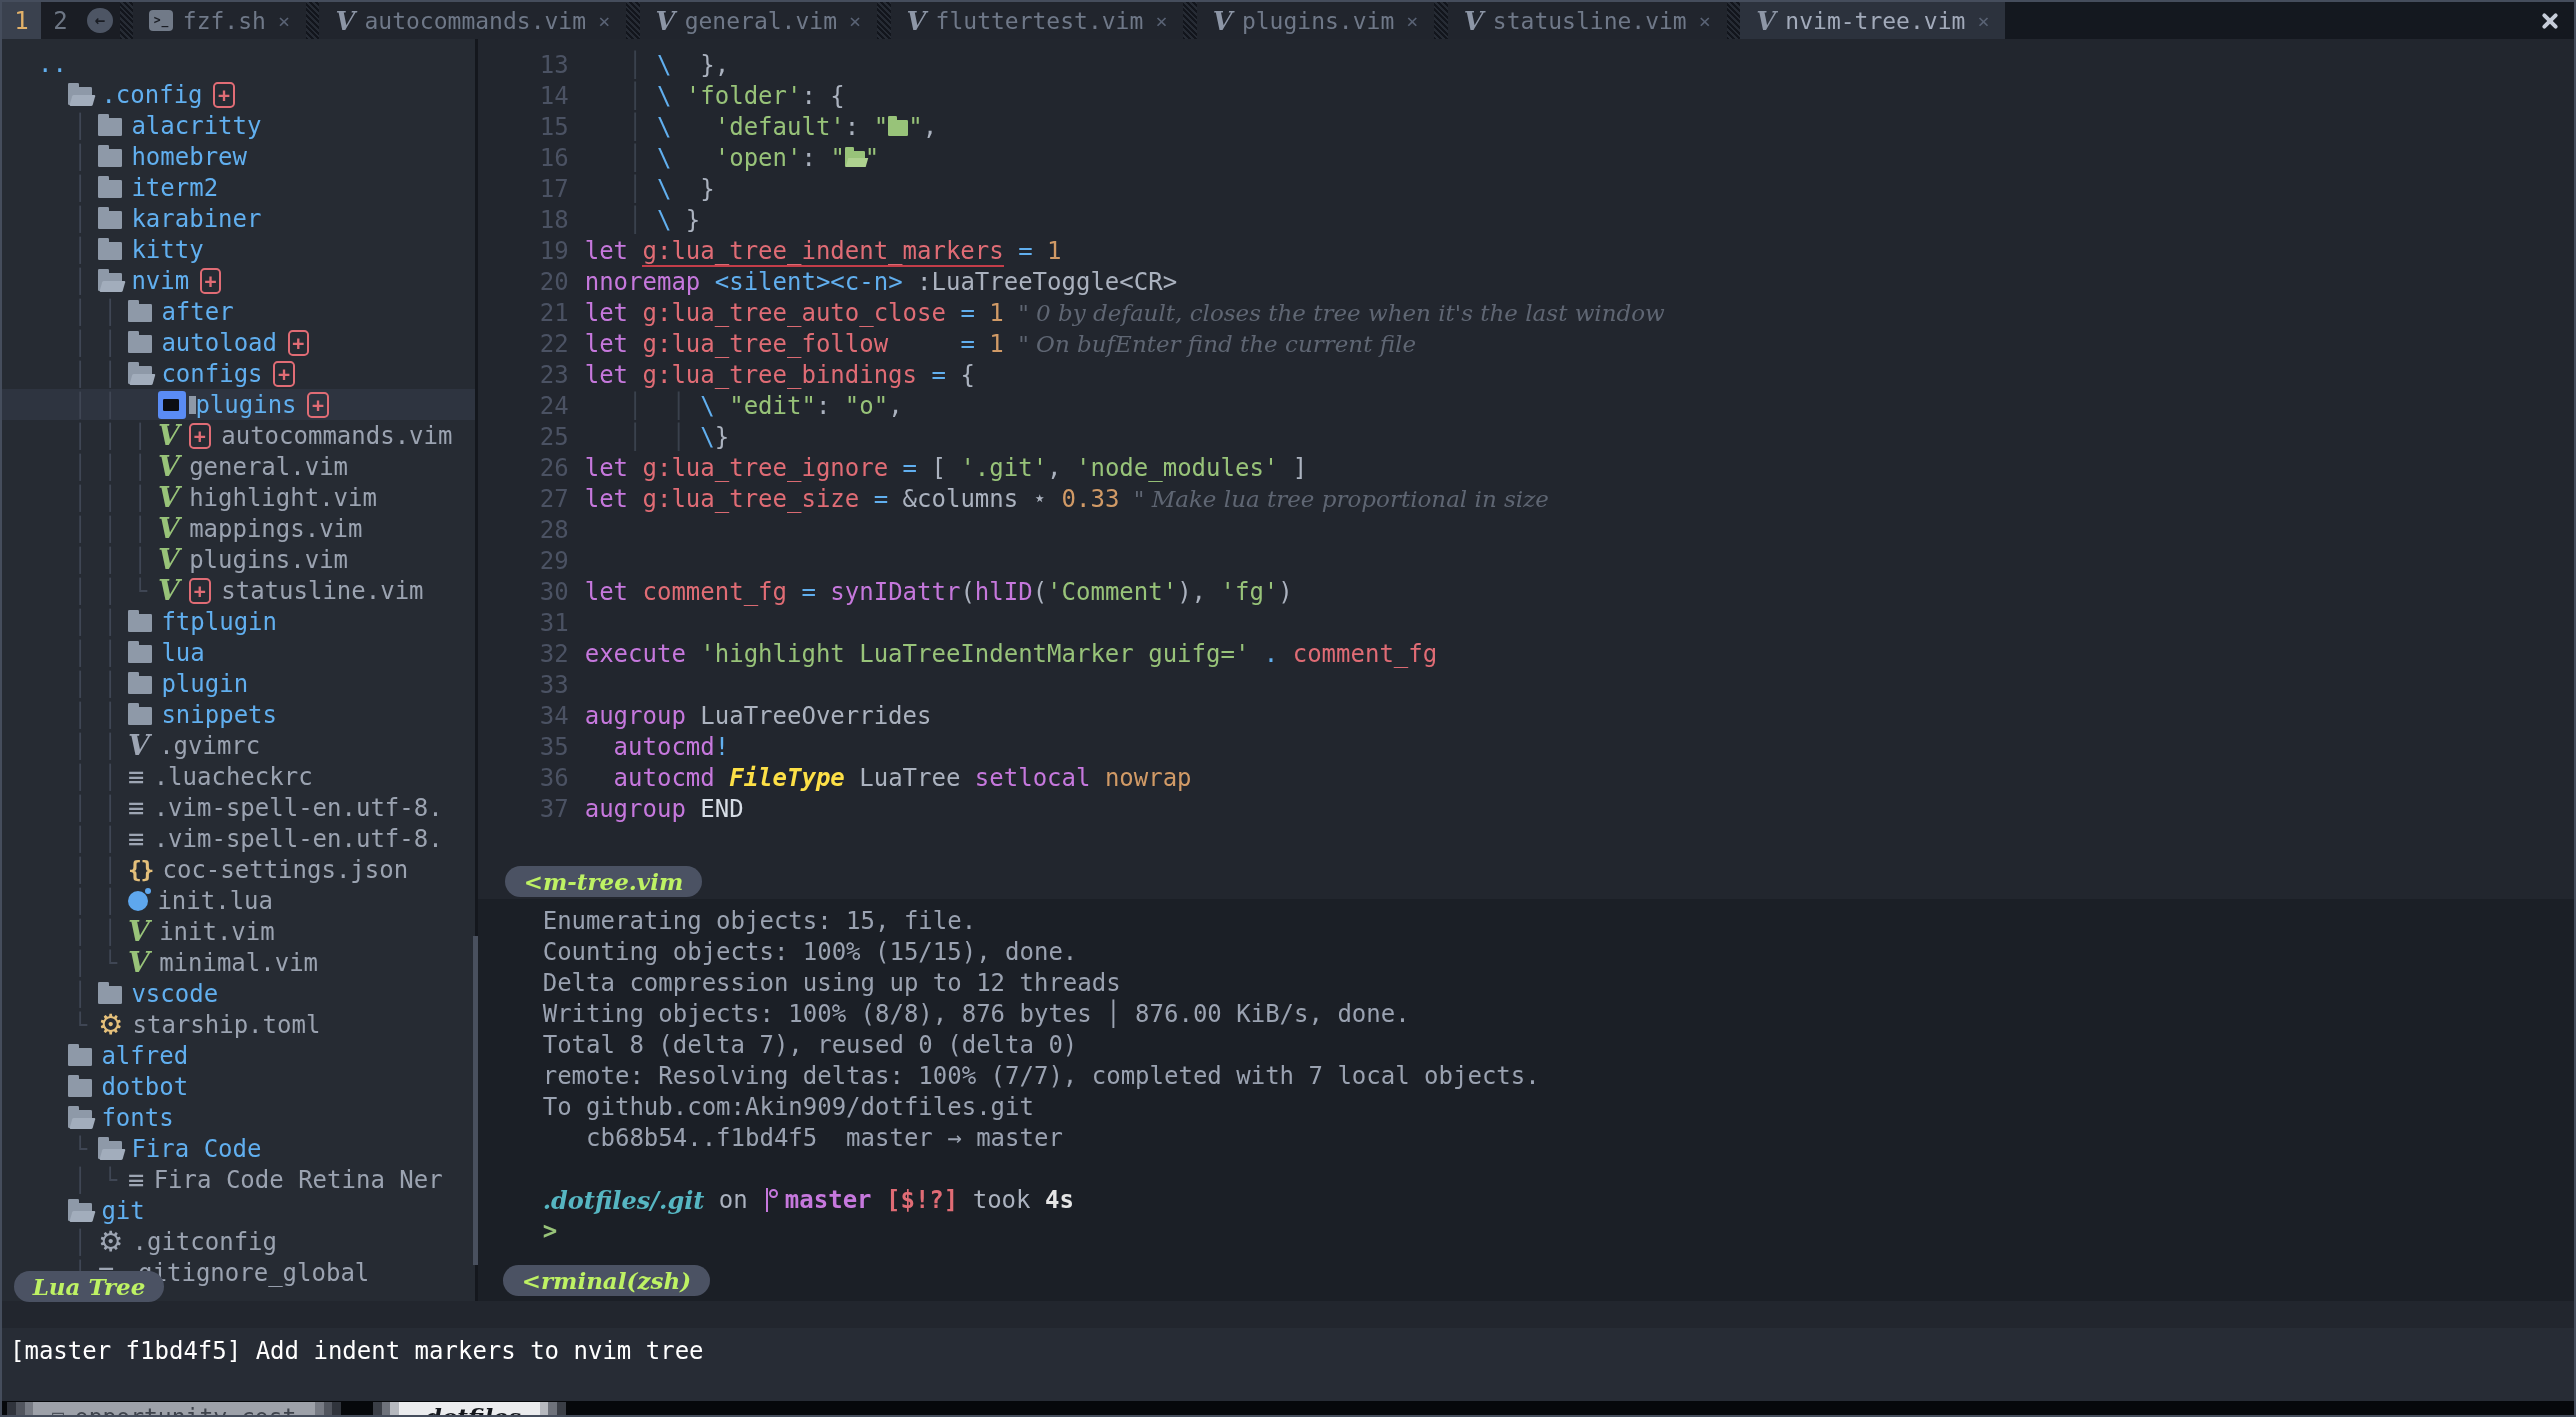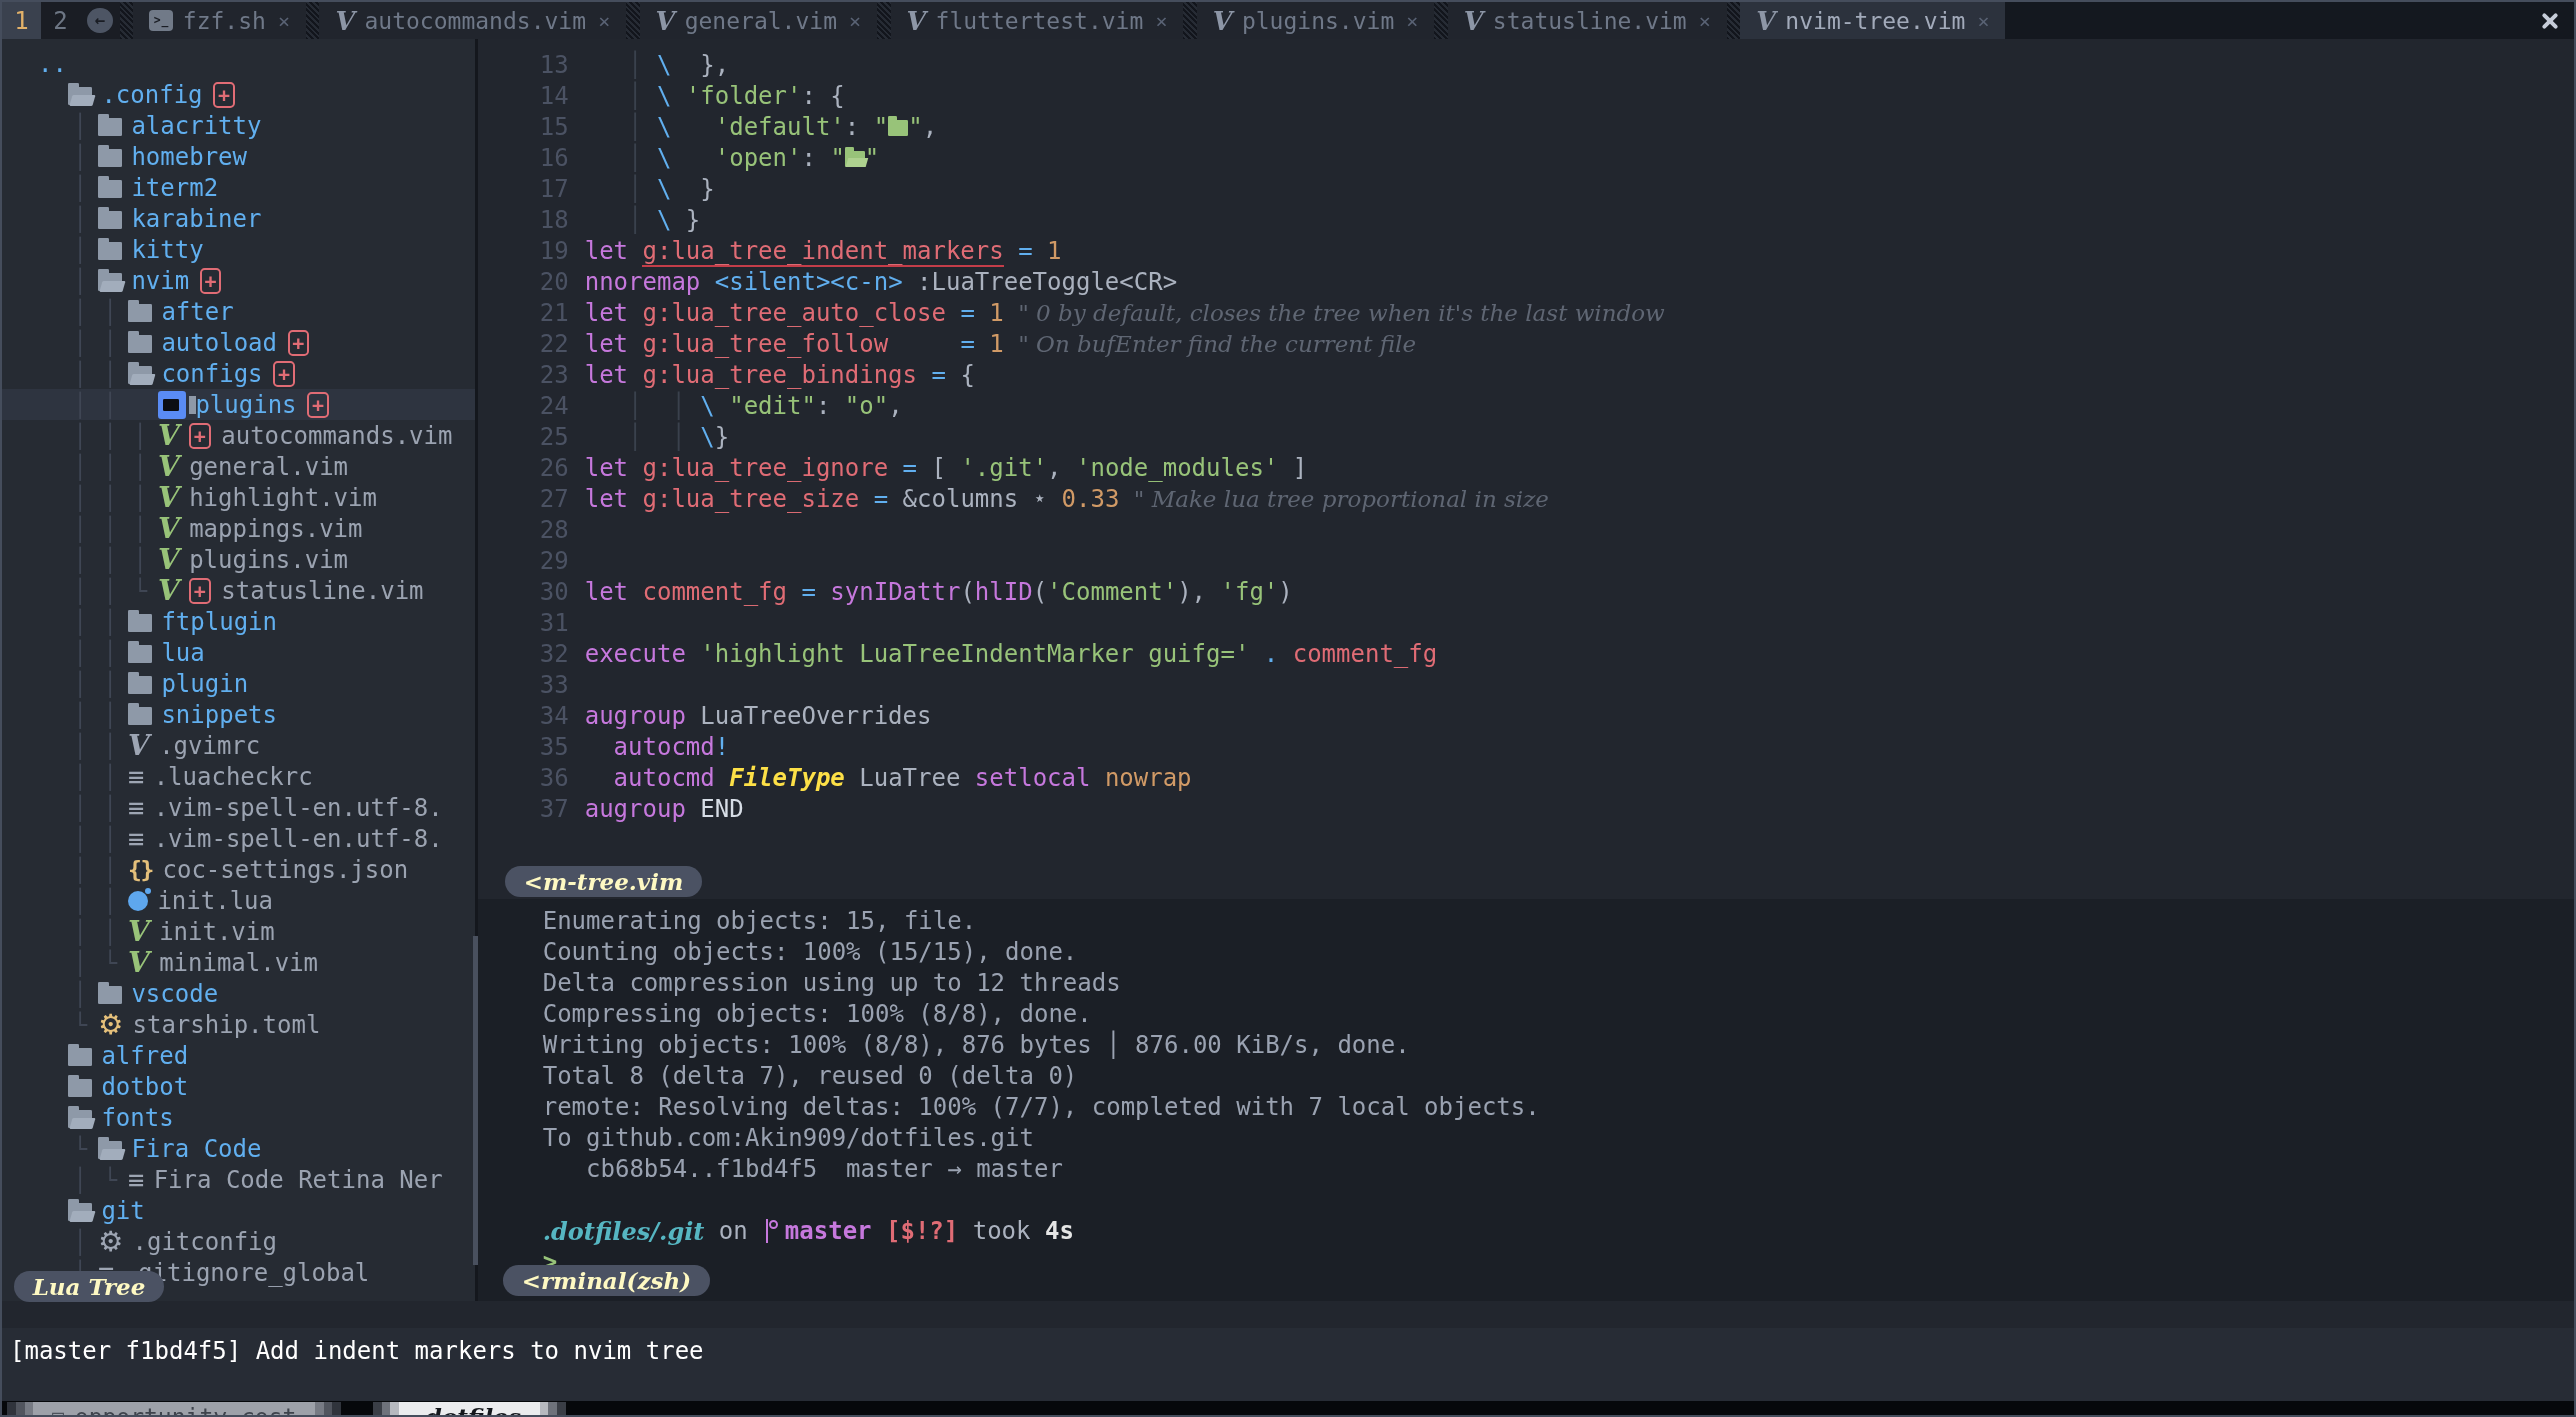--- a/index.html
+++ b/index.html
@@ -96,21 +96,21 @@
   .tmux { height:41px; background:#06080b; display:flex; align-items:flex-start; padding:1.3px 0 0 5.3px; gap:32px; flex:none; }
   .twin { display:flex; height:29px; align-items:stretch; font-size:23px; }
   .stripe { width:8.7px; flex:none; }
   .twin .body { display:flex; align-items:center; gap:10.7px; padding:0 18.7px; white-space:nowrap; }
   .win-gray .s1{background:#30343c;} .win-gray .s2{background:#51555e;} .win-gray .s3{background:#777b84;}
   .win-gray .body { background:#9da1a9; color:#3e434c; }
   .win-gray .wicon { color:#4d525b; font-size:20px; }
   .win-light .s1{background:#3a3e46;} .win-light .s2{background:#6e727b;} .win-light .s3{background:#b6b9bf;}
   .win-light .body { background:#ebecee; color:#14171c; font-family:"DejaVu Serif",serif; font-style:italic; font-weight:bold; }
   
-  .pill { position:absolute; background:#4b5263; color:#fef9c3; font-family:"DejaVu Serif",serif; font-style:italic;
+  .pill { position:absolute; background:#4b5263; color:#bef264; font-family:"DejaVu Serif",serif; font-style:italic;
     font-weight:bold; font-size:23px; padding:2px 18.7px; border-radius:18.7px; z-index:5; white-space:nowrap; }
   .pill-luatree { left:12px; top:1269px; }
   .pill-mtree { left:503px; top:864px; }
   .pill-rminal { left:501px; top:1263px; }
   .termscroll { position:absolute; left:471px; top:934px; width:4.7px; height:329px; background:#49505e; z-index:4; }
 </style>
 </head>
 <body>
 
 <div id="screen">
@@ -548,21 +548,20 @@
               <span class="lnum">37</span>
               <span class="lcode"><span class="seg-k">augroup </span><span class="seg-b">END</span></span>
             </div>
           </div>
       </div>
       <div class="terminal">
         <div>
             <div class="tline">Enumerating objects: 15, file.</div>
             <div class="tline">Counting objects: 100% (15/15), done.</div>
             <div class="tline">Delta compression using up to 12 threads</div>
-            <div class="tline">Compressing objects: 100% (8/8), done.</div>
             <div class="tline">Writing objects: 100% (8/8), 876 bytes │ 876.00 KiB/s, done.</div>
             <div class="tline">Total 8 (delta 7), reused 0 (delta 0)</div>
             <div class="tline">remote: Resolving deltas: 100% (7/7), completed with 7 local objects.</div>
             <div class="tline">To github.com:Akin909/dotfiles.git</div>
             <div class="tline">   cb68b54..f1bd4f5  master → master</div>
             <div class="tline"></div>
             <div class="tline"><span class="seg-dir">.dotfiles/.git</span><span class="seg-pt"> on </span><span class="seg-gb"></span><span class="seg-bn">master</span><span class="seg-pt"> </span><span class="seg-fl">[$!?]</span><span class="seg-pt"> took </span><span class="seg-dur">4s</span></div>
             <div class="tline"><span class="seg-cur">&gt;</span></div>
           </div>
       </div>

